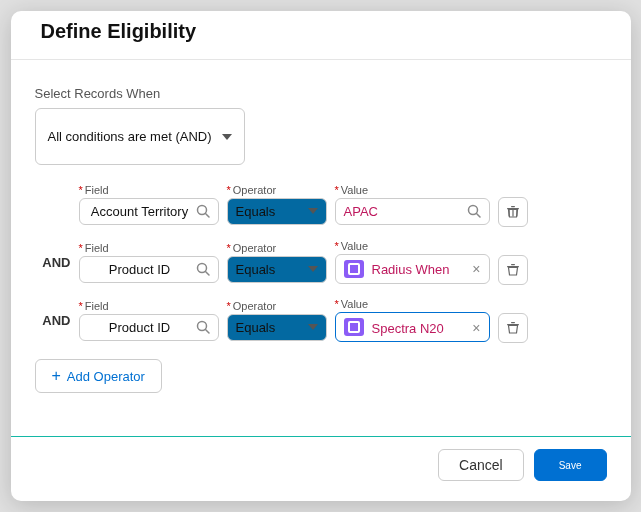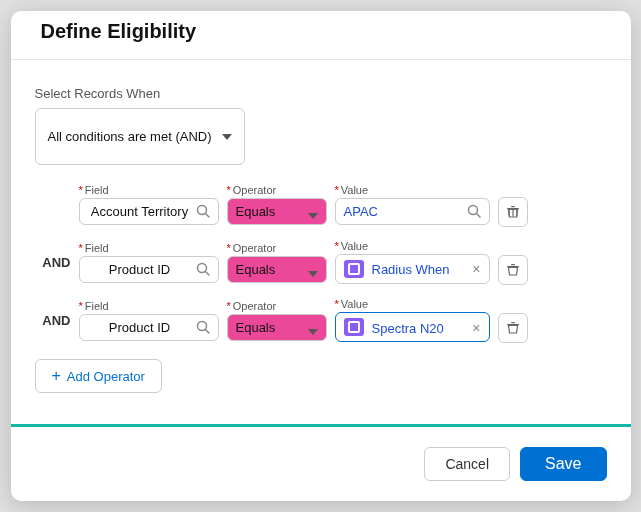--- a/index.html
+++ b/index.html
@@ -121,25 +121,25 @@
       background: transparent;
       min-width: 80px;
     }
     .search-icon-svg {
       color: #888;
       flex-shrink: 0;
       margin-left: 4px;
     }
     .operator-wrap {
       display: flex;
-      align-items: flex-end;
+      align-items: center;
       border: 1px solid #ccc;
       border-radius: 6px;
       padding: 5px 8px;
-      background: #ec4899;
+      background: #0369a1;
       min-width: 100px;
       justify-content: space-between;
       cursor: pointer;
     }
     .operator-text {
       font-size: 13px;
       color: #111;
     }
     .value-wrap {
       display: flex;
@@ -150,21 +150,21 @@
       background: #fff;
       min-width: 155px;
       gap: 4px;
     }
     .value-wrap.focused {
       border-color: #0070d2;
       align-items: flex-end;
     }
     .value-text {
       font-size: 13px;
-      color: #1d4ed8;
+      color: #be185d;
       flex: 1;
     }
     .value-icon {
       flex-shrink: 0;
       margin-right: 4px;
     }
     .product-icon {
       width: 20px;
       height: 18px;
       background: #8B5CF6;
@@ -214,39 +214,39 @@
     }
     .plus-icon {
       font-size: 16px;
       color: #0070d2;
       font-weight: 400;
     }
     .modal-footer {
       display: flex;
       justify-content: flex-end;
       gap: 10px;
-      padding: 20px 24px 0 24px;
-      border-top: 3px solid #14b8a6;
+      padding: 12px 24px 0 24px;
+      border-top: 1px solid #14b8a6;
       margin-top: 16px;
     }
     .btn-cancel {
       background: #fff;
       border: 1px solid #ccc;
       border-radius: 6px;
       padding: 7px 20px;
       font-size: 14px;
       color: #333;
       cursor: pointer;
     }
     .btn-save {
       background: #0070d2;
       border: 1px solid #0070d2;
       border-radius: 6px;
       padding: 7px 24px;
-      font-size: 16px;
+      font-size: 10px;
       color: #fff;
       cursor: pointer;
       font-weight: 500;
     }
     .divider {
       border: none;
       border-top: 1px solid #e5e5e5;
       margin: 0 0 10px 0;
     }
   </style>

